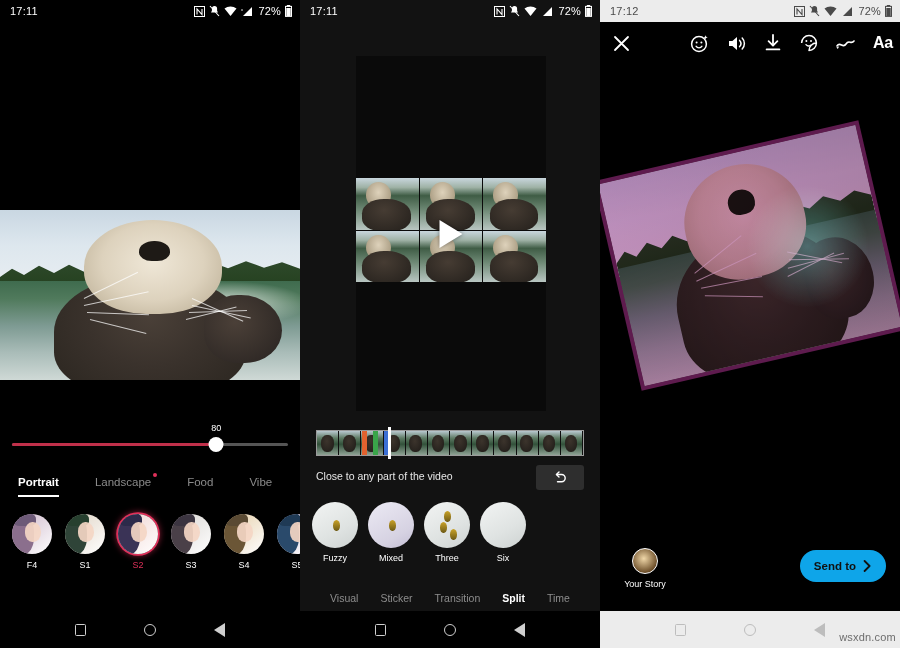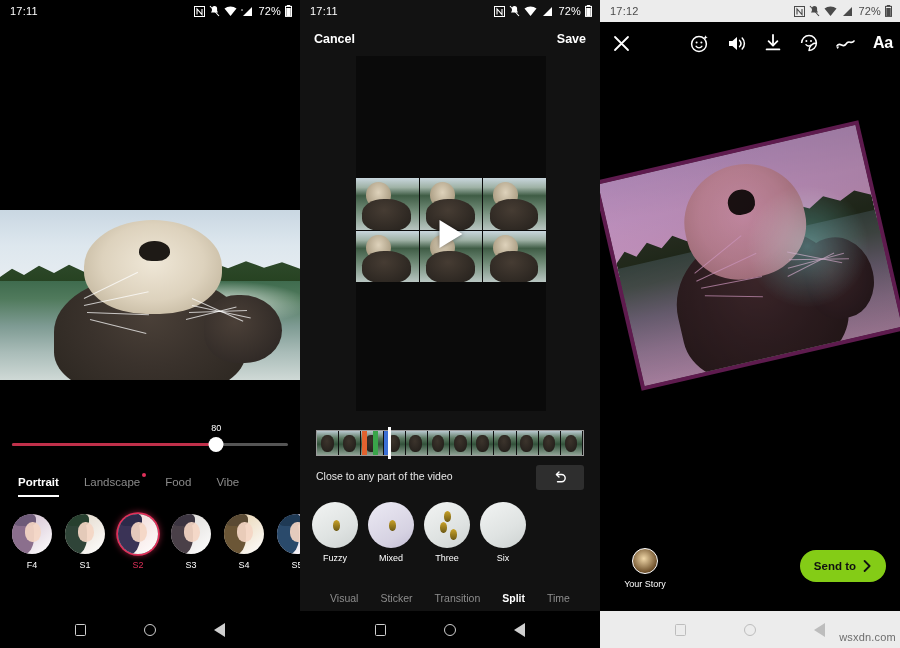--- a/index.html
+++ b/index.html
@@ -104,21 +104,21 @@
     position: absolute; left: 0; top: 0; height: 100%;
     background: #c0304a; border-radius: 2px;
   }
   .slider-thumb {
     position: absolute; top: 12px; width: 15px; height: 15px;
     background: #fff; border-radius: 50%; transform: translateX(-50%);
   }
 
   .cat-tabs {
     position: absolute; top: 468px; left: 0; width: 300px; height: 28px;
-    display: flex; align-items: center; padding-left: 18px; gap: 25px;
+    display: flex; align-items: center; padding-left: 18px; gap: 36px;
   }
   .cat-tab { font-size: 11.5px; color: #8b8b8b; position: relative; white-space: nowrap; }
   .cat-tab.active { color: #fff; font-weight: bold; }
   .cat-tab.active::after {
     content: ""; position: absolute; left: 0; right: 0; bottom: -9px;
     height: 2px; background: #fff;
   }
   .cat-dot {
     position: absolute; top: -3px; right: -6px; width: 4px; height: 4px;
     background: #e0305a; border-radius: 50%;
@@ -252,21 +252,21 @@
     background: radial-gradient(circle at 45% 40%,#f0d7a8,#6d4f2a 70%,#241a10);
     border: 1.5px solid #fff;
   }
   .share-green {
     width: 26px; height: 26px; border-radius: 50%; margin: 0 auto;
     background: #3ec33e; display: flex; align-items: center; justify-content: center;
   }
   .share-lbl { font-size: 9px; color: #fff; margin-top: 5px; white-space: nowrap; }
   .send-to {
     position: absolute; right: 14px; top: 9px; height: 32px; padding: 0 14px;
-    background: #84cc16; border-radius: 18px; display: flex; align-items: center;
+    background: #0ea5e9; border-radius: 18px; display: flex; align-items: center;
     gap: 7px; font-size: 11.5px; color: #111; font-weight: bold;
   }
 
   .watermark {
     position: absolute; right: 4px; bottom: 5px; font-size: 11px;
     color: #6d6d6d; letter-spacing: .2px;
   }
 </style>
 </head>
 <body>
@@ -438,24 +438,20 @@
           </svg>
         <span class="batt-txt">72%</span>
         <svg width="7" height="12" viewBox="0 0 7 12">
             <rect x="1.8" y="0" width="3.4" height="1.4" fill="#fff"></rect>
             <rect x="0.5" y="1.4" width="6" height="10" fill="none" stroke="#fff"></rect>
             <rect x="1.3" y="3" width="4.4" height="8" fill="#fff"></rect>
           </svg>
       </span>
     </div>
 
-    <div class="p2-top">
-      <span>Cancel</span>
-      <span>Save</span>
-    </div>
 
     <div class="p2-video">
       <div class="split-grid" id="splitGrid">
           <div class="split-cell">
             <div style="position:absolute;inset:0;background:linear-gradient(180deg,#c8d6dd 0%,#9fb2a6 18%,#3f5c45 34%,#6f8a76 62%,#b9c6c2 100%)"></div>
             <div style="position:absolute;left:16%;top:8%;width:40%;height:50%;background:radial-gradient(ellipse at 50% 40%,#ded2bb,#9b8d72);border-radius:50%"></div>
             <div style="position:absolute;left:10%;top:40%;width:78%;height:62%;background:radial-gradient(ellipse at 45% 35%,#463c33,#231f1b);border-radius:45% 48% 38% 38%"></div>
           </div>
           <div class="split-cell">
             <div style="position:absolute;inset:0;background:linear-gradient(180deg,#c8d6dd 0%,#9fb2a6 18%,#3f5c45 34%,#6f8a76 62%,#b9c6c2 100%)"></div>

